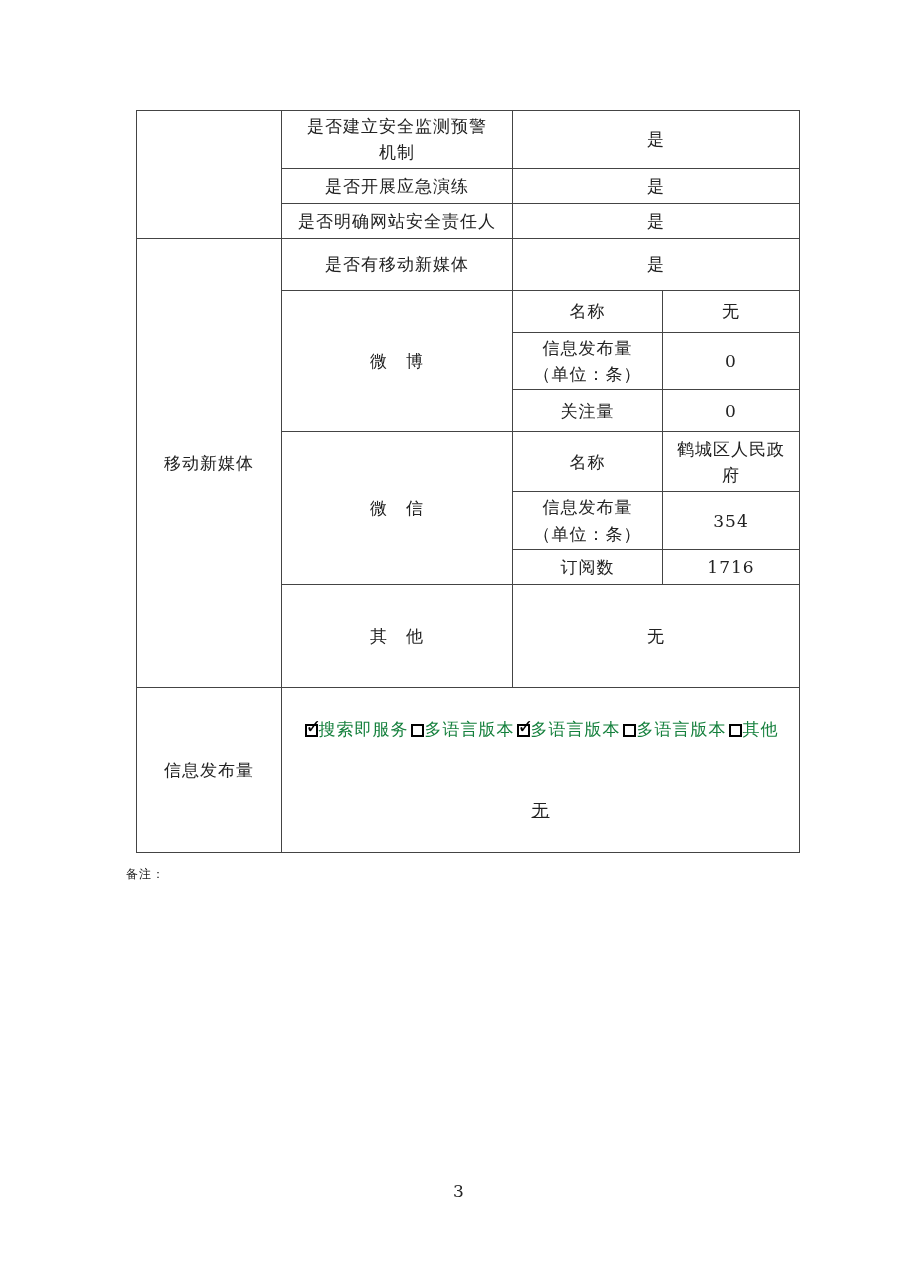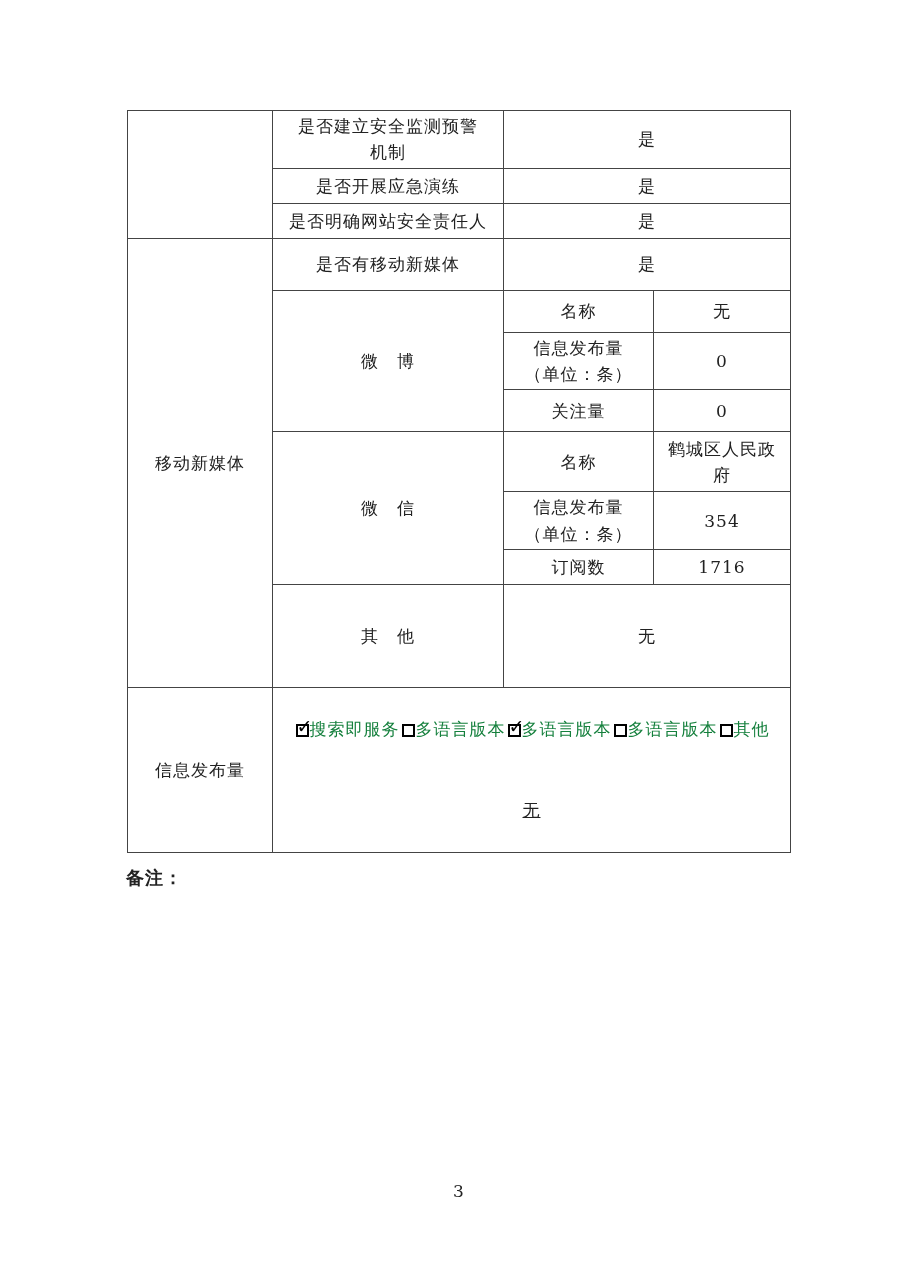--- a/index.html
+++ b/index.html
@@ -8,21 +8,21 @@
     position: relative;
     width: 900px;
     height: 1272px;
     background: #ffffff;
     font-family: "DejaVu Serif", serif;
     color: #222222;
     overflow: hidden;
   }
   table.report {
     position: absolute;
-    left: 127px;
+    left: 136px;
     top: 110px;
     border-collapse: collapse;
     table-layout: fixed;
   }
   table.report td {
     border: 1.5px solid #444444;
     text-align: center;
     vertical-align: middle;
     font-size: 17px;
     line-height: 1.55;
@@ -58,22 +58,22 @@
   .cb-label { color: #15803d; }
   .other-value {
     text-decoration: underline;
     display: inline-block;
     margin-top: 2px;
   }
   .remark {
     position: absolute;
     left: 126px;
     top: 866px;
-    font-size: 18px;
-    font-weight: bold;
+    font-size: 12px;
+    font-weight: normal;
     letter-spacing: 1px;
   }
   .page-number {
     position: absolute;
     left: 127px;
     top: 1181px;
     width: 663px;
     text-align: center;
     font-size: 17px;
   }

